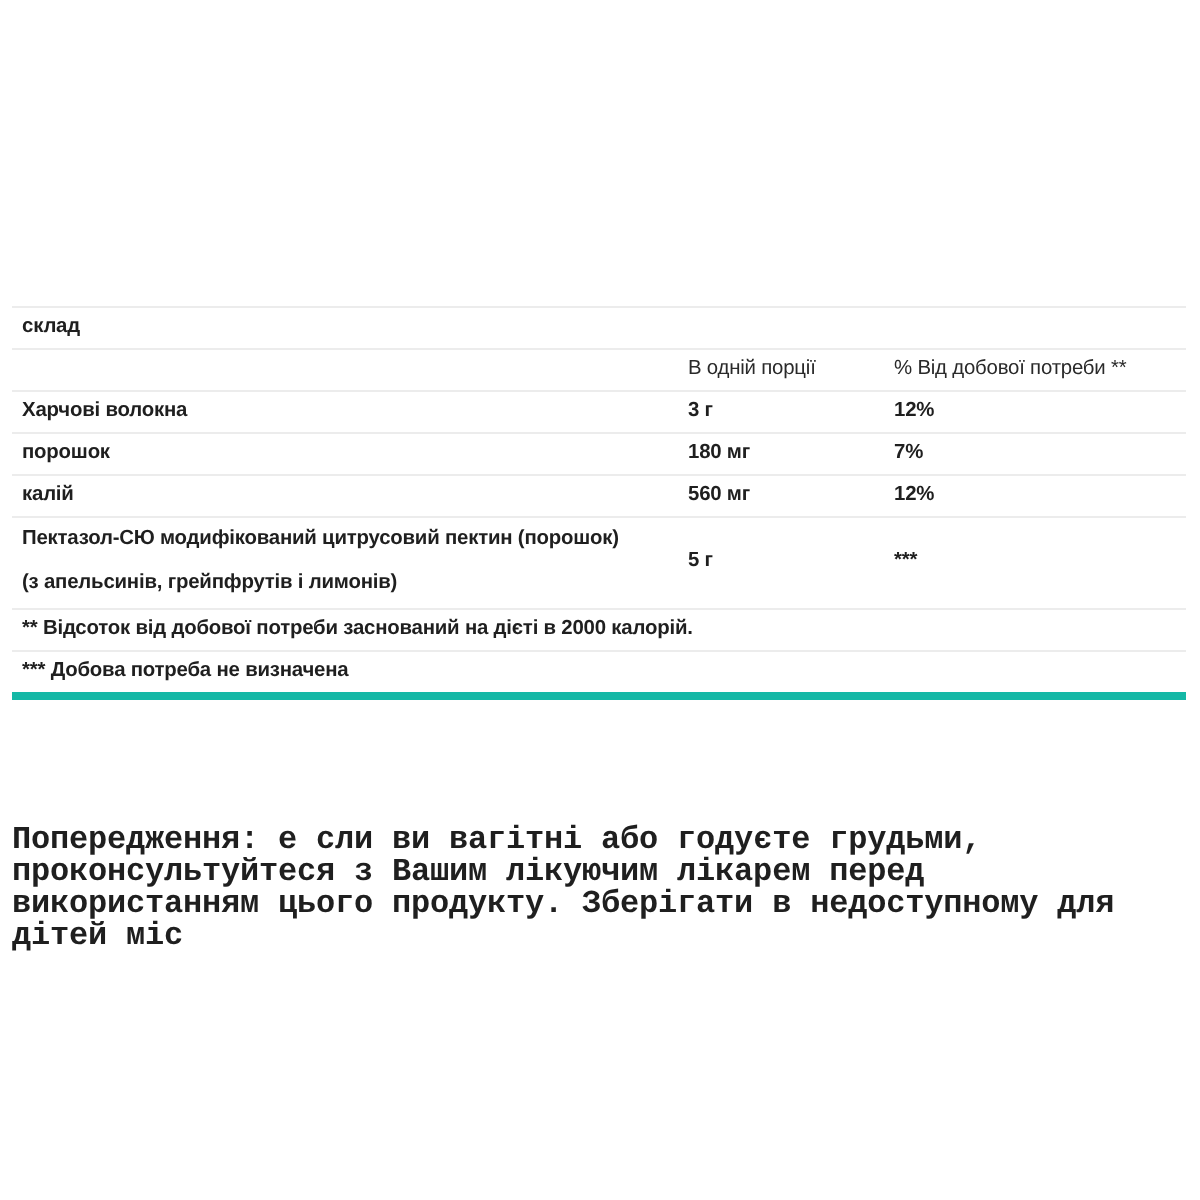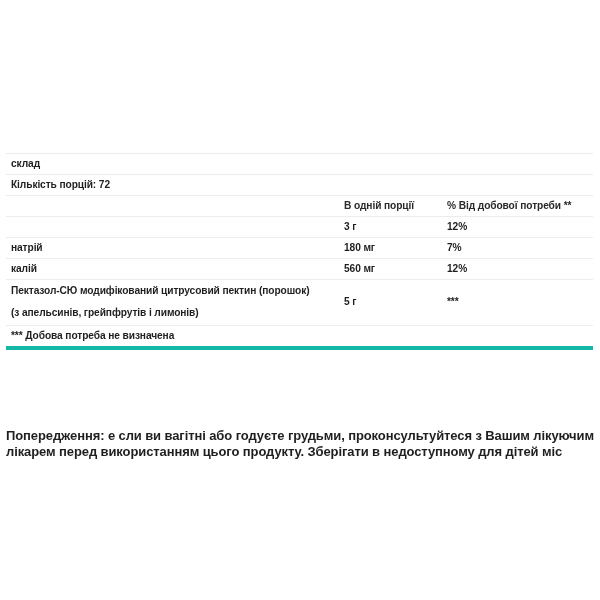--- a/index.html
+++ b/index.html
@@ -6,58 +6,59 @@
   body { width:600px; height:600px; position:relative; overflow:hidden;
          font-family:"Liberation Sans", "DejaVu Sans", sans-serif; color:#1f1f1f; }
   .table { position:absolute; left:6px; top:153px; width:587px; }
   .row { position:relative; border-top:1px solid #ececec; height:20px; }
   .row.tall { height:45px; }
   .row.last { border-bottom:4px solid #14b8a6; }
   .cell { position:absolute; top:0; height:20px; line-height:20px; font-size:10.2px; font-weight:bold; white-space:nowrap; letter-spacing:-0.1px; }
   .c1 { left:5px; }
   .c2 { left:338px; }
   .c3 { left:441px; }
-  .header .cell { font-weight:bold; color:#2a2a2a; }
+  .header .cell { font-weight:normal; color:#2a2a2a; }
   .tall .line1 { top:1px; }
   .tall .line2 { top:23px; }
   .tall .mid { top:12px; }
-  .warning { position:absolute; left:6px; top:428px; width:588px; font-size:13px; font-weight:bold; line-height:16px; color:#1f1f1f; letter-spacing:-0.1px; }
+  .warning { position:absolute; left:6px; top:412px; width:588px; font-size:16px; font-weight:bold; line-height:16px; color:#1f1f1f; letter-spacing:-0.1px;font-family:Liberation Mono, monospace; }
 </style>
 </head>
 <body>
 
 <div class="table">
   <div class="row">
     <span class="cell c1">склад</span>
   </div>
-  <div class="row">
-    <span class="cell c1">Кількість порцій: 72</span>
-  </div>
   <div class="row header">
     <span class="cell c2">В одній порції</span>
     <span class="cell c3">% Від добової потреби **</span>
   </div>
   <div class="row">
+    <span class="cell c1">Харчові волокна</span>
     <span class="cell c2">3 г</span>
     <span class="cell c3">12%</span>
   </div>
   <div class="row">
-    <span class="cell c1">натрій</span>
+    <span class="cell c1">порошок</span>
     <span class="cell c2">180 мг</span>
     <span class="cell c3">7%</span>
   </div>
   <div class="row">
     <span class="cell c1">калій</span>
     <span class="cell c2">560 мг</span>
     <span class="cell c3">12%</span>
   </div>
   <div class="row tall">
     <span class="cell c1 line2">(з апельсинів, грейпфрутів і лимонів)</span>
     <span class="cell c1 line1">Пектазол-СЮ модифікований цитрусовий пектин (порошок)</span>
     <span class="cell c2 mid">5 г</span>
     <span class="cell c3 mid">***</span>
   </div>
+  <div class="row">
+    <span class="cell c1">** Відсоток від добової потреби заснований на дієті в 2000 калорій.</span>
+  </div>
   <div class="row last">
     <span class="cell c1">*** Добова потреба не визначена</span>
   </div>
 </div>
 
 <div class="warning">Попередження: е сли ви вагітні або годуєте грудьми, проконсультуйтеся з Вашим лікуючим лікарем перед використанням цього продукту. Зберігати в недоступному для дітей міс</div>
 
 </body></html>

